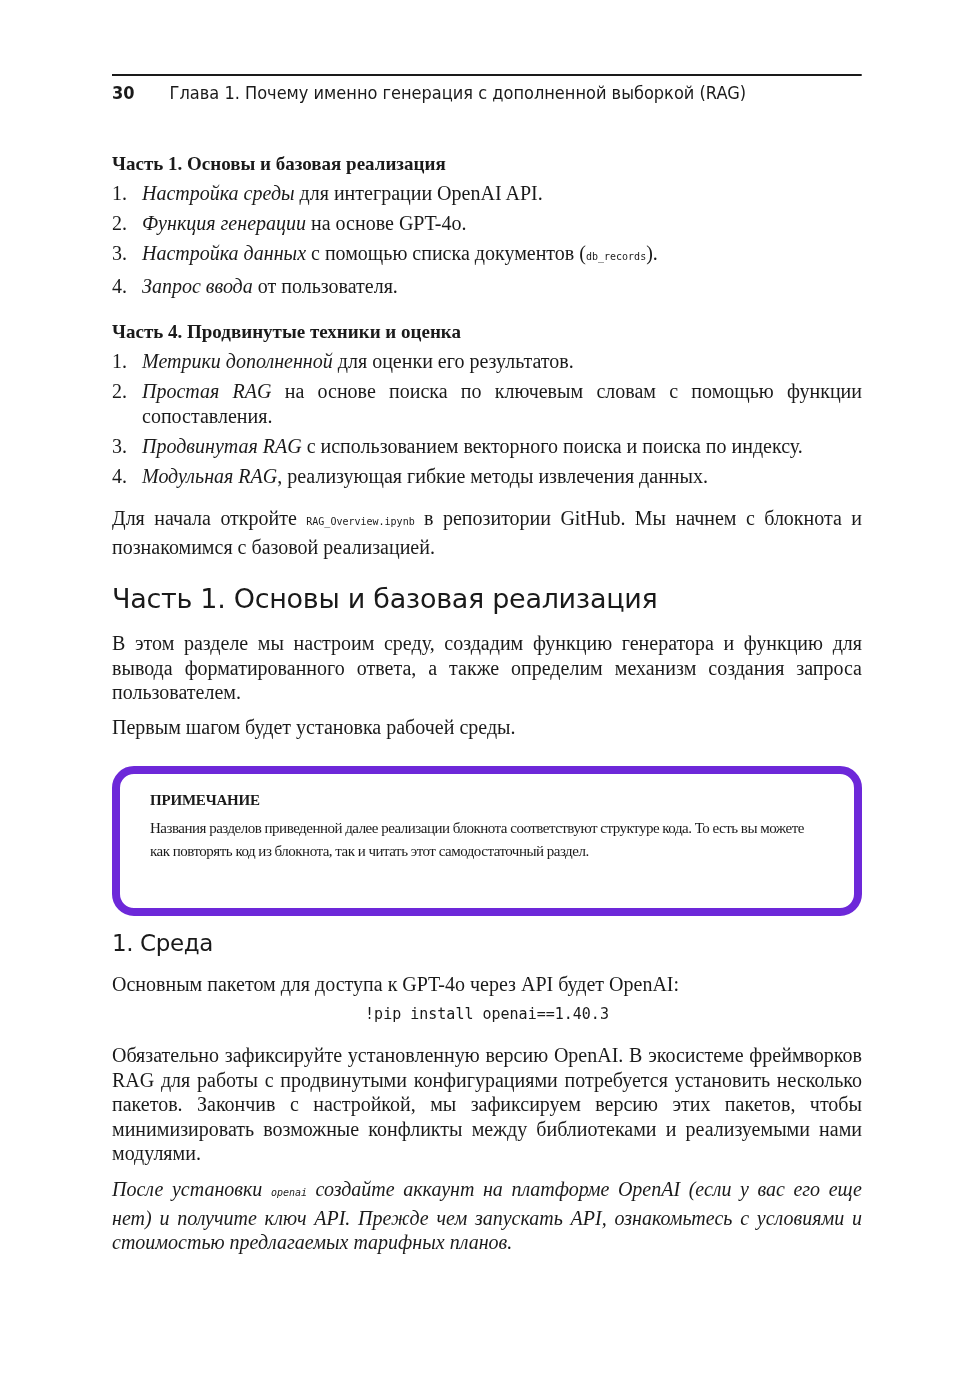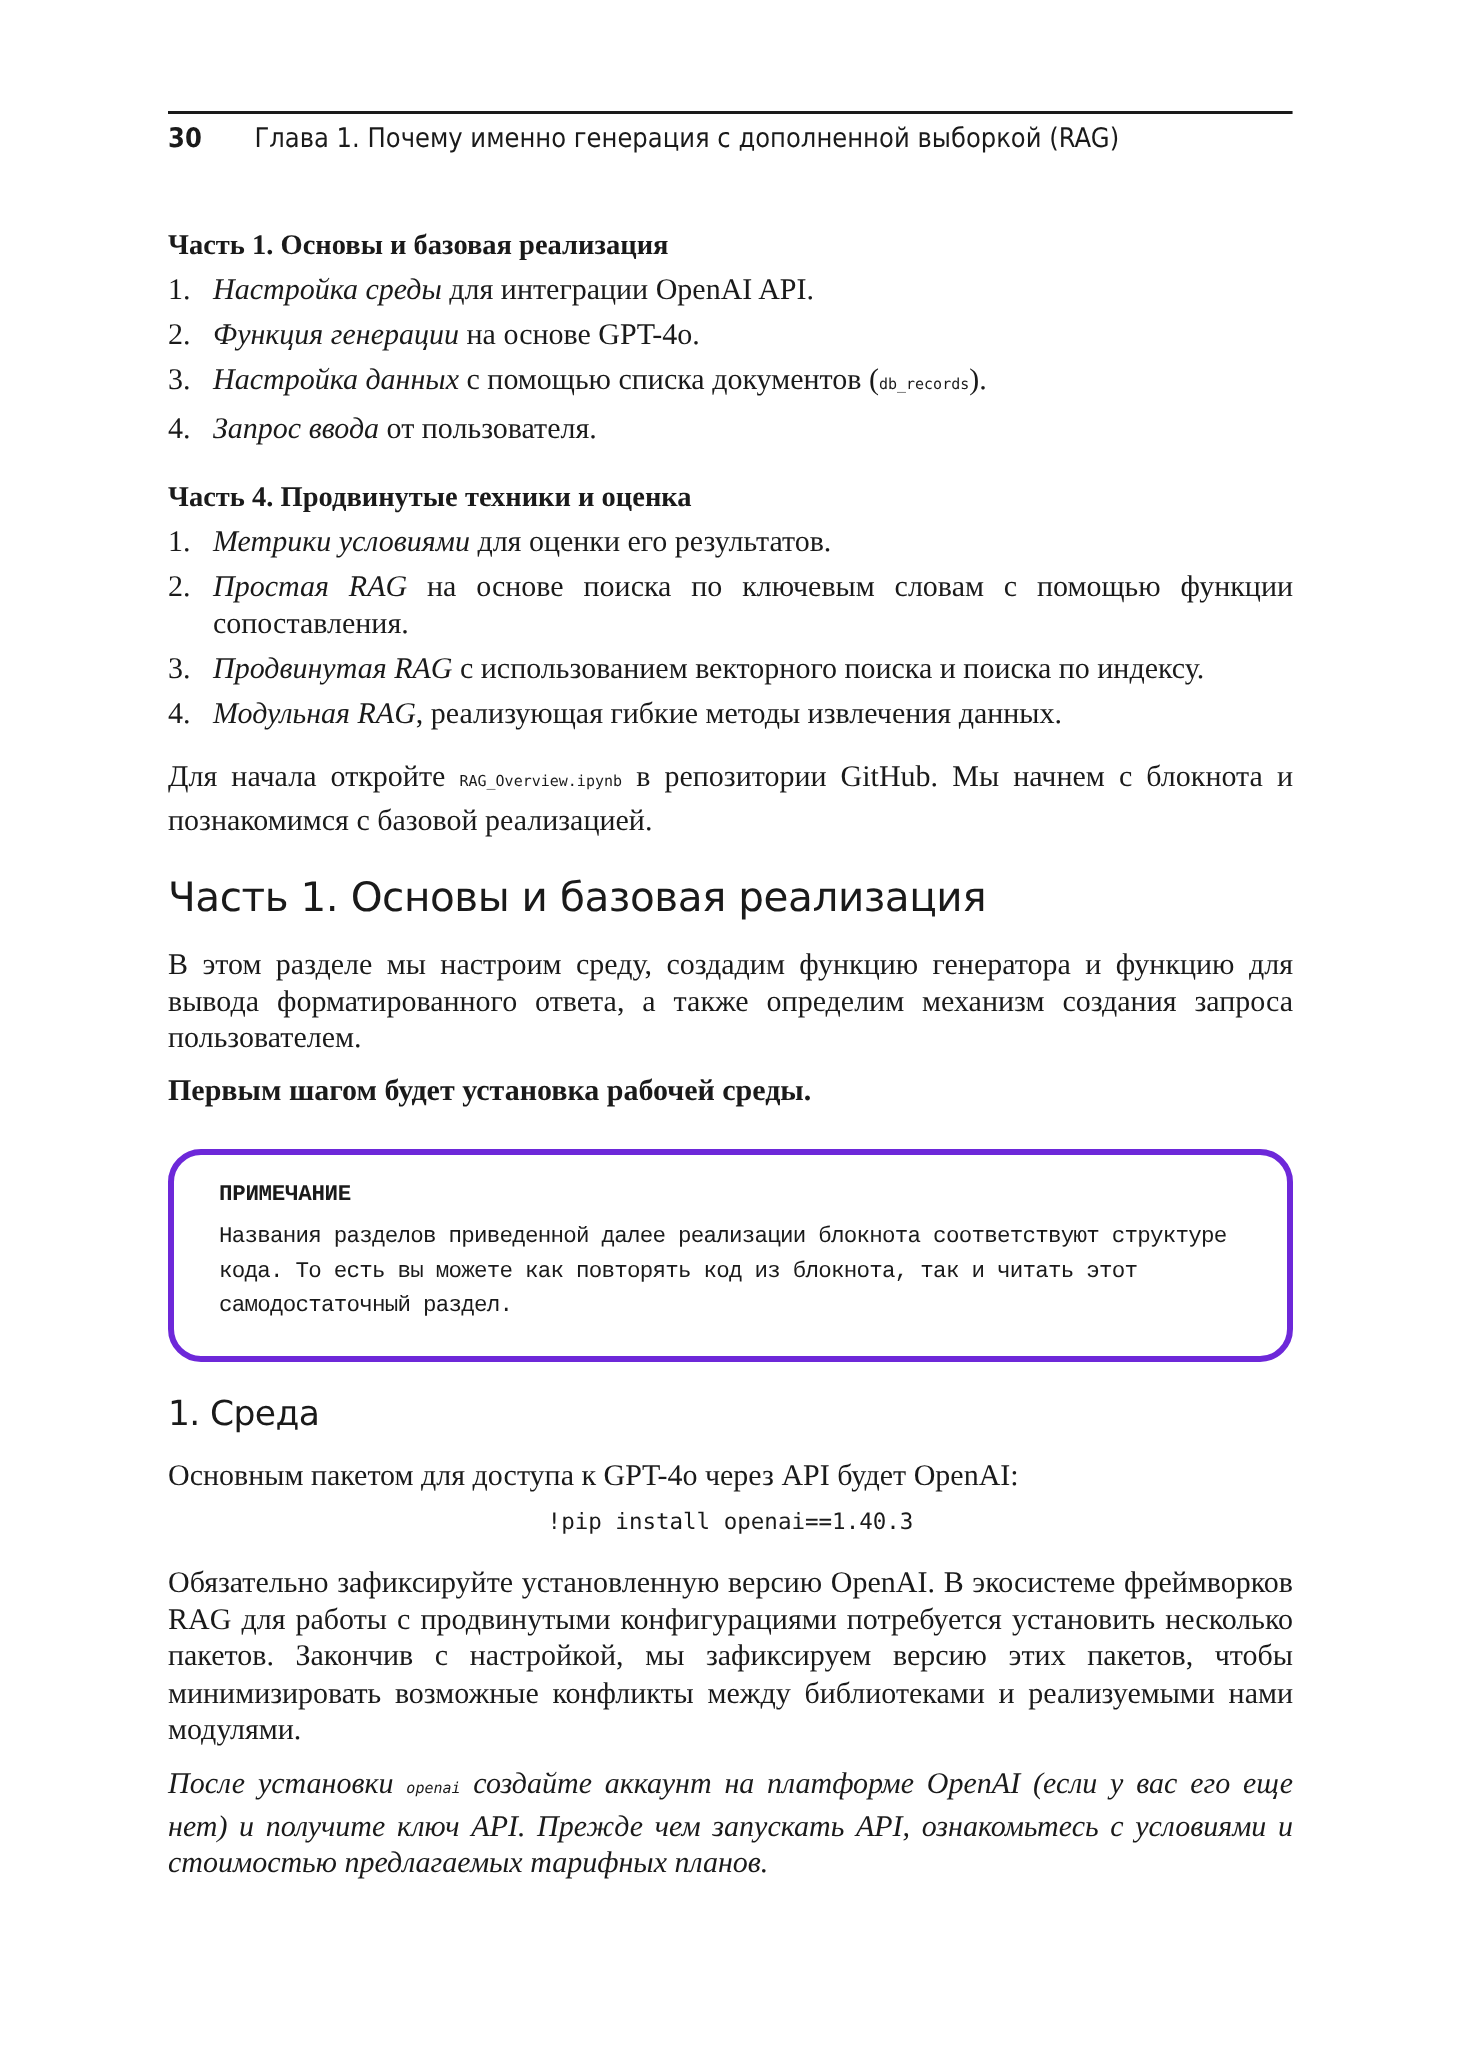--- a/index.html
+++ b/index.html
@@ -78,24 +78,24 @@
       letter-spacing: -0.3px;
     }
     h3.subsection {
       font-family: "DejaVu Sans", "Liberation Sans", sans-serif;
       font-weight: normal;
       font-size: 23px;
       margin: 0;
       letter-spacing: -0.4px;
     }
     .note {
-      border: 4px solid #6d28d9;
+      border: 8px solid #6d28d9;
       border-radius: 22px;
       padding: 18px 28px 18px 30px;
-      font-family: Liberation Mono, monospace;
+      font-family: Liberation Serif, serif;
     }
     .note .note-title {
       font-weight: bold;
       font-size: 15px;
       margin: 0 0 8px 0;
       letter-spacing: -0.2px;
     }
     .note .note-text {
       font-size: 15px;
       line-height: 23px;
@@ -140,21 +140,21 @@
       <em>Запрос ввода</em><span> от пользователя.</span>
     </li>
   </ol>
 </div>
 
 <div class="abs" style="top:320px; left:112px;">
   <p class="subhead">Часть 4. Продвинутые техники и оценка</p>
   <ol class="outline">
     <li>
       <span class="num">1.</span>
-      <em>Метрики условиями</em><span> для оценки его результатов.</span>
+      <em>Метрики дополненной</em><span> для оценки его результатов.</span>
     </li>
     <li style="text-align:justify;">
       <span class="num">2.</span>
       <em>Простая RAG</em><span> на основе поиска по ключевым словам с помощью функции сопоставления.</span>
     </li>
     <li>
       <span class="num">3.</span>
       <em>Продвинутая RAG</em><span> с использованием векторного поиска и поиска по индексу.</span>
     </li>
     <li>
@@ -168,21 +168,21 @@
   <p class="body"><span>Для начала откройте </span><code>RAG_Overview.ipynb</code><span> в репозитории GitHub. Мы начнем с блокнота и познакомимся с базовой реализацией.</span></p>
 </div>
 
 <div class="abs" style="top:583px; left:112px;">
   <h2 class="section">Часть 1. Основы и базовая реализация</h2>
 </div>
 
 <div class="abs" style="top:631px; left:112px;">
   <p class="body">В этом разделе мы настроим среду, создадим функцию генератора и функцию для вывода форматированного ответа, а также определим механизм создания запроса пользователем.</p>
 </div>
-<div class="abs" style="top:715px; left:112px;font-weight:bold;">
+<div class="abs" style="top:715px; left:112px;">
   <p class="body">Первым шагом будет установка рабочей среды.</p>
 </div>
 
 <div class="abs" style="top:766px; left:112px;">
   <div class="note" style="height:98px;">
     <p class="note-title">ПРИМЕЧАНИЕ</p>
     <p class="note-text">Названия разделов приведенной далее реализации блокнота соответствуют структуре кода. То есть вы можете как повторять код из блокнота, так и читать этот самодостаточный раздел.</p>
   </div>
 </div>
 

